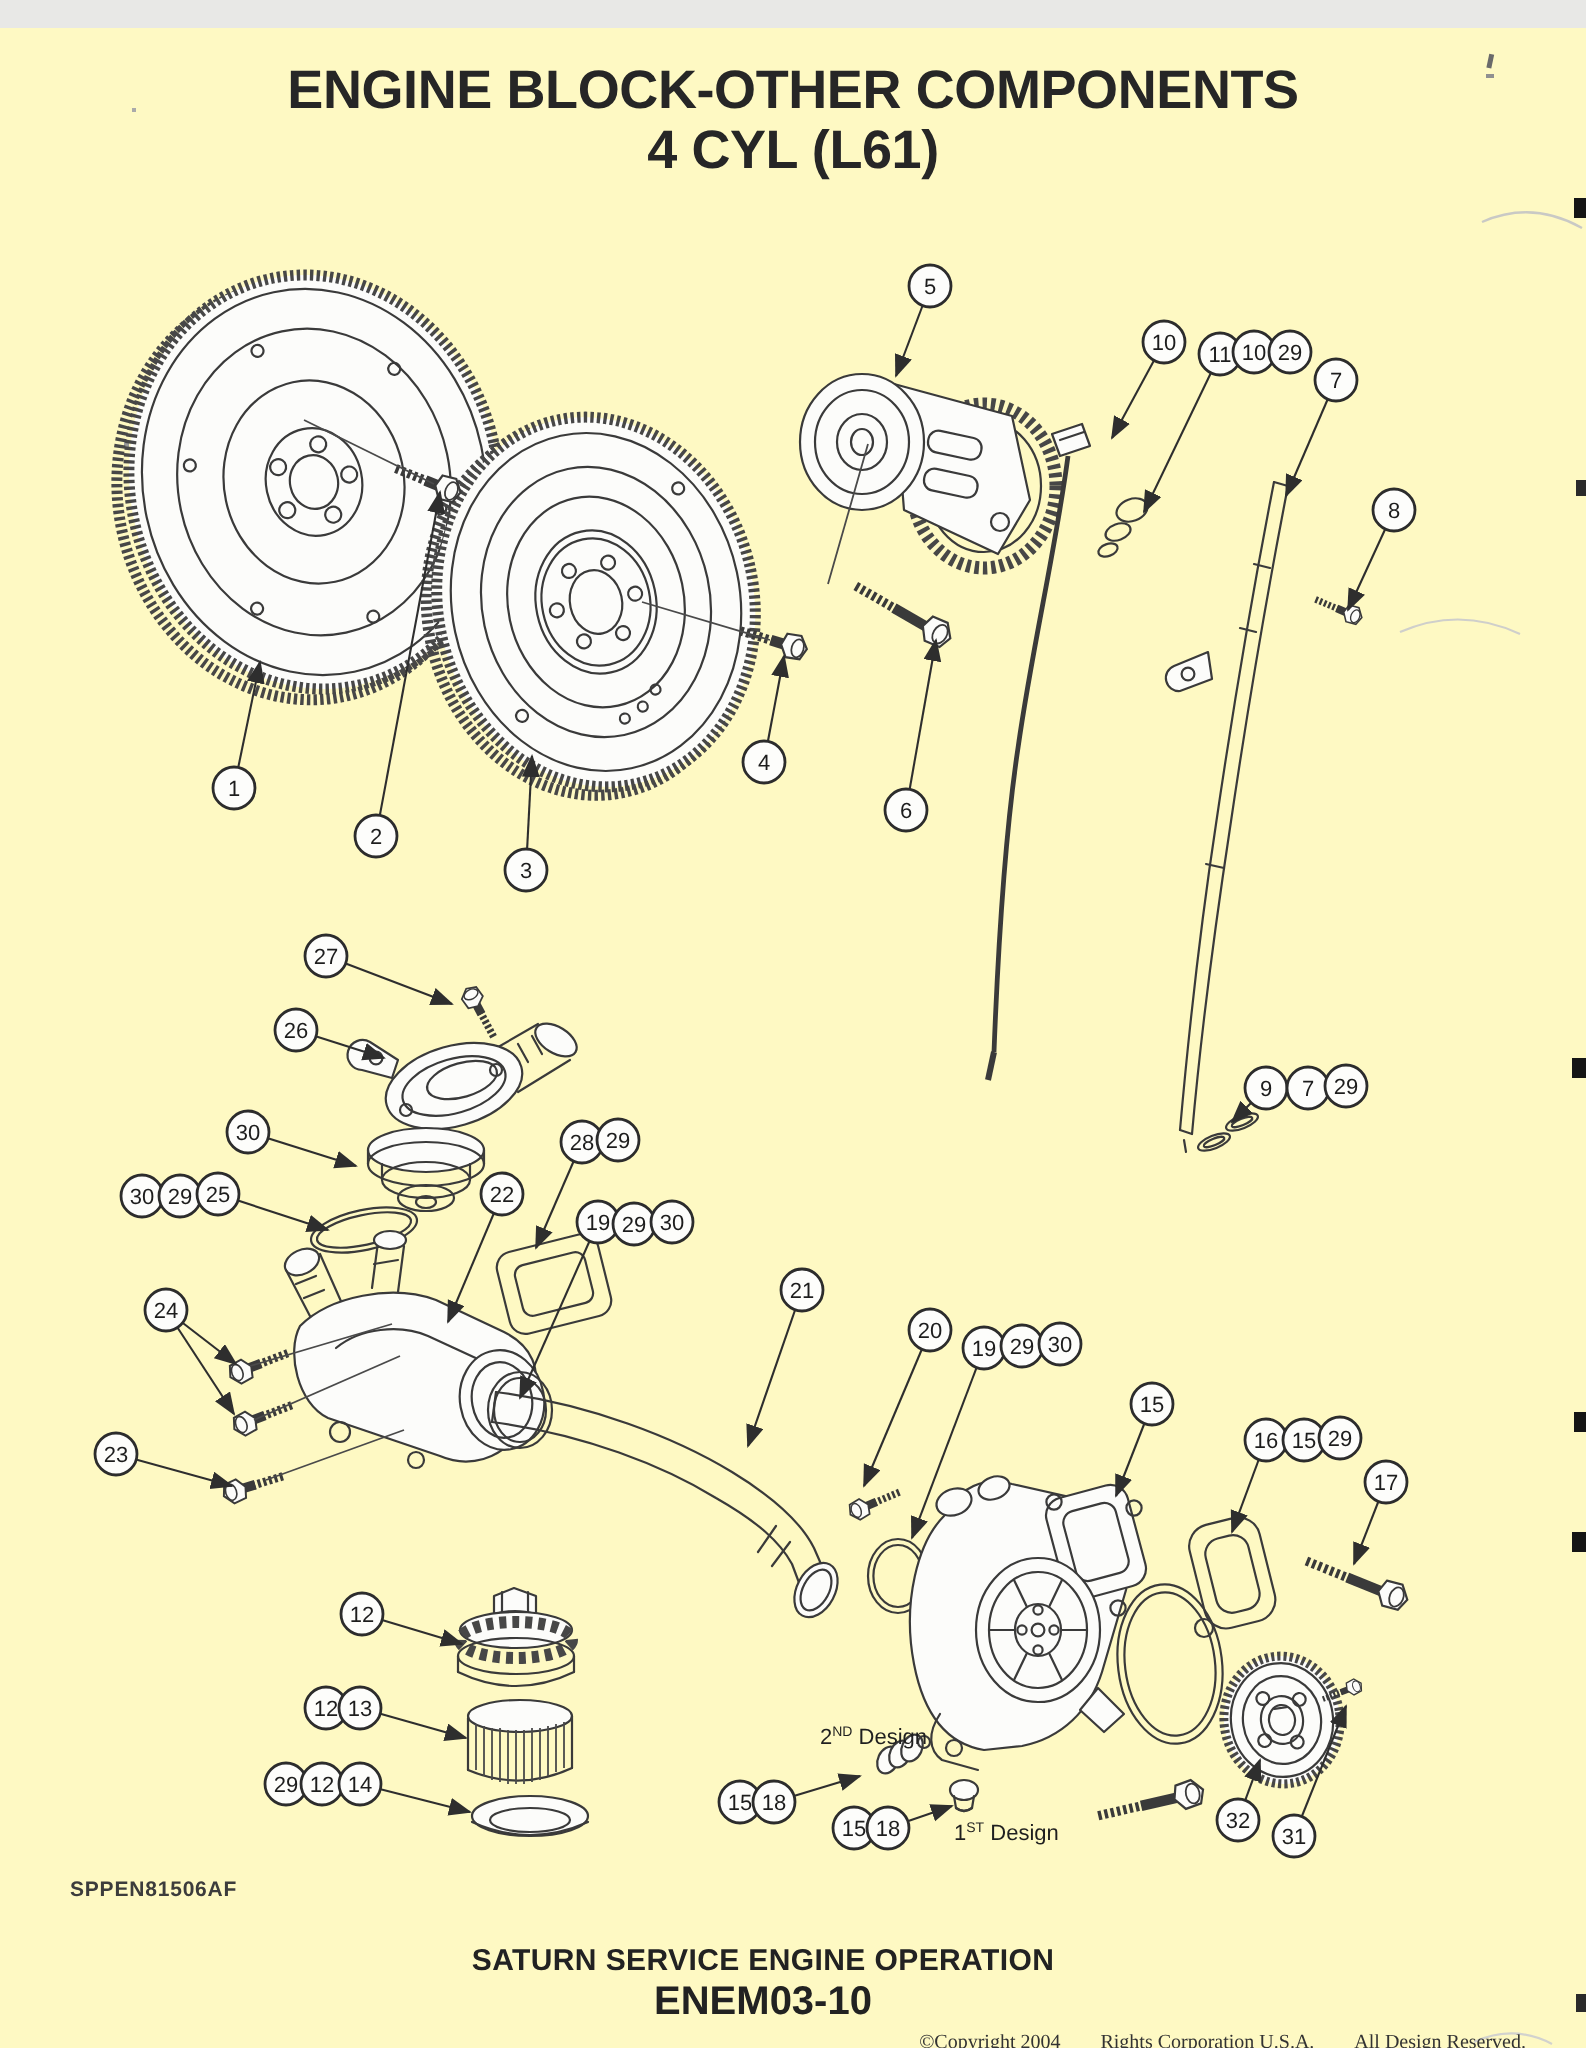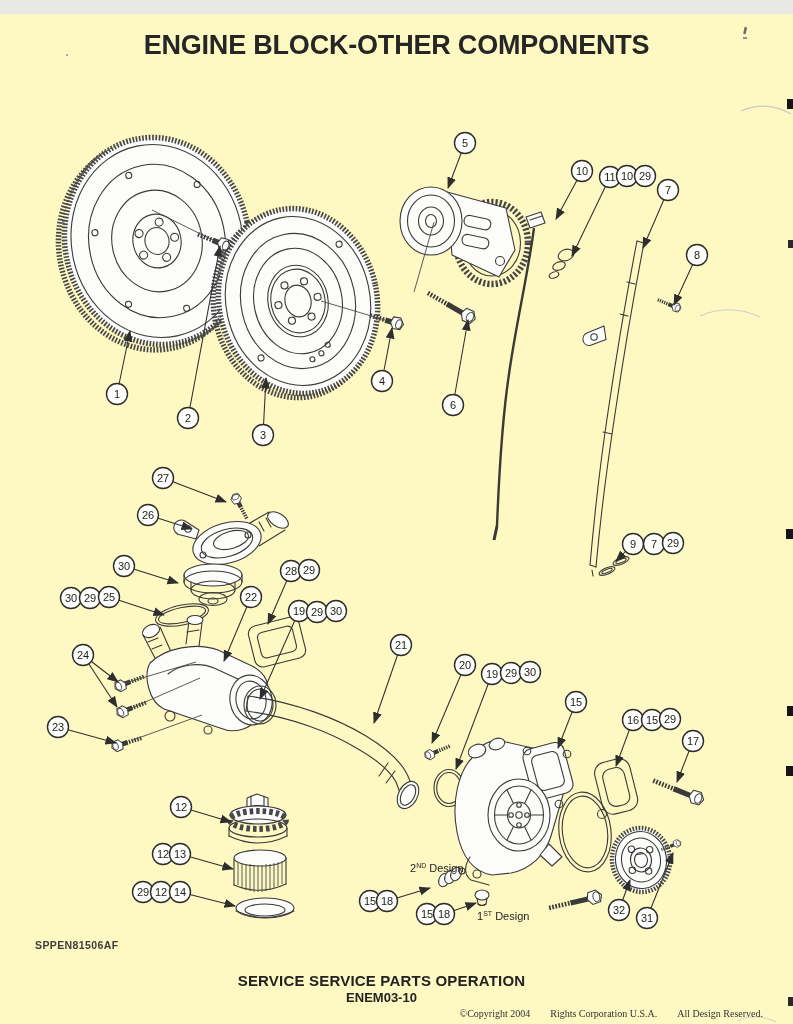--- a/index.html
+++ b/index.html
@@ -12,30 +12,31 @@
   .fillp{fill:#fcfcfa;}
   .teeth{stroke:#474747;fill:none;}
   .leader{stroke:#2e2e2e;stroke-width:1.05;fill:none;}
   .install{stroke:#4a4a4a;stroke-width:0.9;fill:none;}
   .callout circle{fill:#fdfdfb;stroke:#2c2c2c;stroke-width:1.4;}
   .callout text{font-family:"Liberation Sans",sans-serif;font-size:11px;fill:#1d1d1d;text-anchor:middle;}
   .note{font-family:"Liberation Sans",sans-serif;font-size:11px;fill:#1f1f1f;}
   .drawing-code{position:absolute;left:35px;top:925px;font-size:10.5px;letter-spacing:0.4px;color:#3c3c3c;z-index:3;font-weight:bold;}
   .footer{position:absolute;top:958px;left:0;width:763px;text-align:center;z-index:3;}
   .footer-org{font-size:15px;font-weight:bold;letter-spacing:0.2px;color:#222;}
-  .footer-ref{font-size:13px;font-weight:bold;color:#222;margin-top:1px;display:flex;justify-content:center;align-items:flex-end;}
+  .footer-ref{font-size:20px;font-weight:bold;color:#222;margin-top:1px;display:flex;justify-content:center;align-items:flex-end;}
   .footer-legal{font-family:Liberation Serif, serif;font-size:10px;color:#333;margin-top:3px;display:flex;justify-content:flex-end;gap:20px;}
 </style>
 </head>
 <body>
 
 <div class="page">
 
   <header class="title-block">
     <div class="title-line">ENGINE BLOCK-OTHER COMPONENTS</div>
+    <div class="title-line">4 CYL (L61)</div>
   </header>
 
   <svg class="diagram" viewBox="0 0 793 1024" xmlns="http://www.w3.org/2000/svg">
     <defs>
       <marker id="arw" markerUnits="userSpaceOnUse" markerWidth="13" markerHeight="10" refX="10.5" refY="4.5" orient="auto">
         <path d="M0,0 L11.5,4.5 L0,9 Z" fill="#2e2e2e"></path>
       </marker>
       <g id="bolt">
         <line x1="-26" y1="0" x2="-9" y2="0" stroke="#3a3a3a" stroke-width="4.6" stroke-dasharray="1.7 1.5"></line>
         <line x1="-10" y1="0" x2="-3" y2="0" stroke="#3a3a3a" stroke-width="5.4"></line>
@@ -574,21 +575,21 @@
       </g>
     <g id="notes">
         <text x="410" y="858" class="note"><tspan>2</tspan><tspan dy="-4" font-size="7">ND</tspan><tspan dy="4"> Design</tspan></text>
         <text x="477" y="906" class="note"><tspan>1</tspan><tspan dy="-4" font-size="7">ST</tspan><tspan dy="4"> Design</tspan></text>
       </g>
   </svg>
 
   <div class="drawing-code">SPPEN81506AF</div>
 
   <footer class="footer">
-    <div class="footer-org">SERVICE SERVICE PARTS OPERATION</div>
+    <div class="footer-org">SATURN SERVICE ENGINE OPERATION</div>
     <div class="footer-ref">
       <span>ENEM</span>
       <span>03-10</span>
     </div>
     <div class="footer-legal">
       <span>©Copyright 2004</span>
       <span>Rights Corporation U.S.A.</span>
       <span>All Design Reserved.</span>
     </div>
   </footer>

